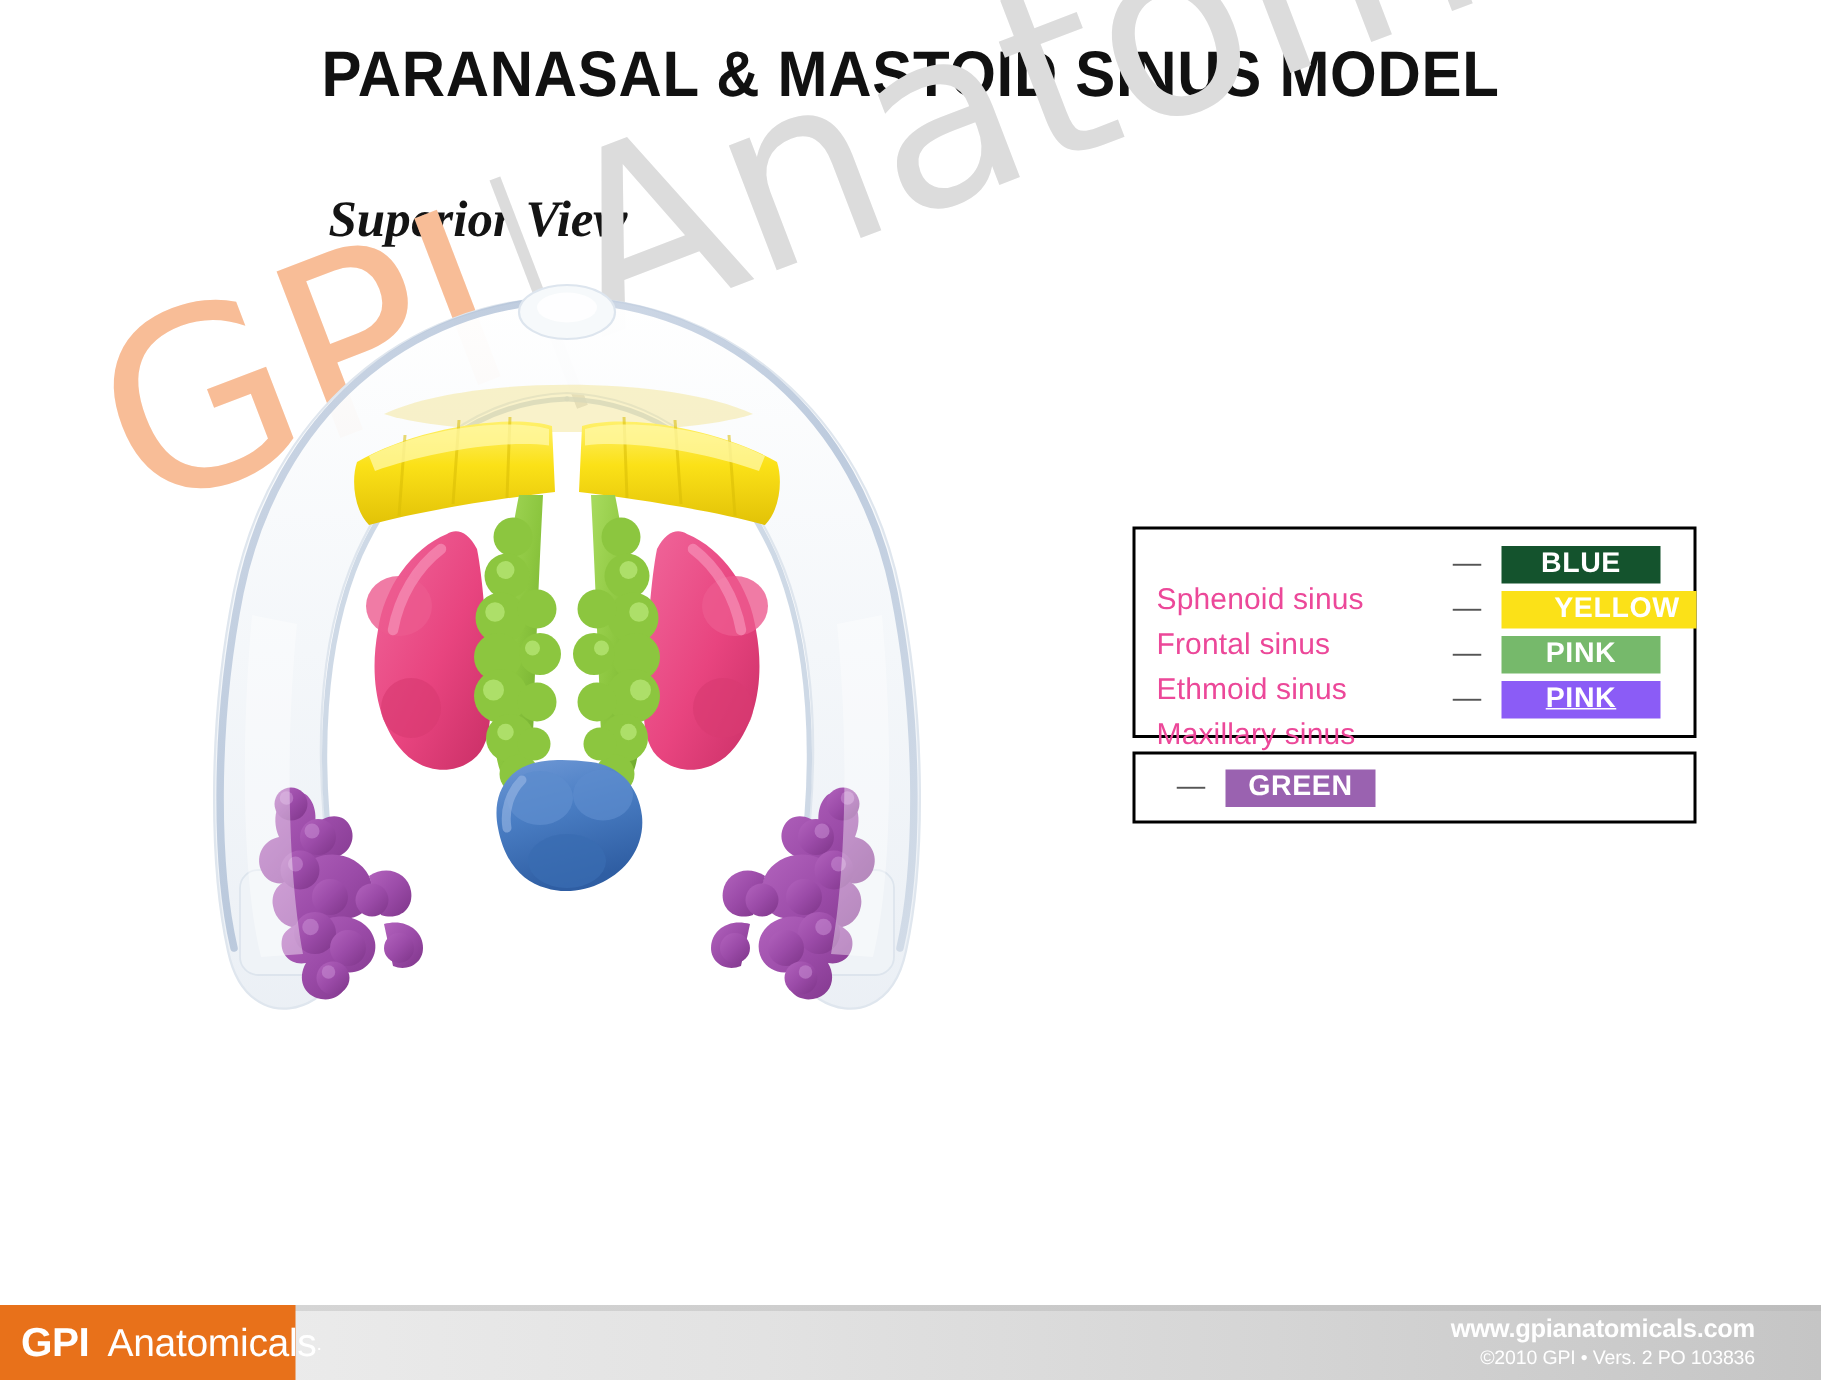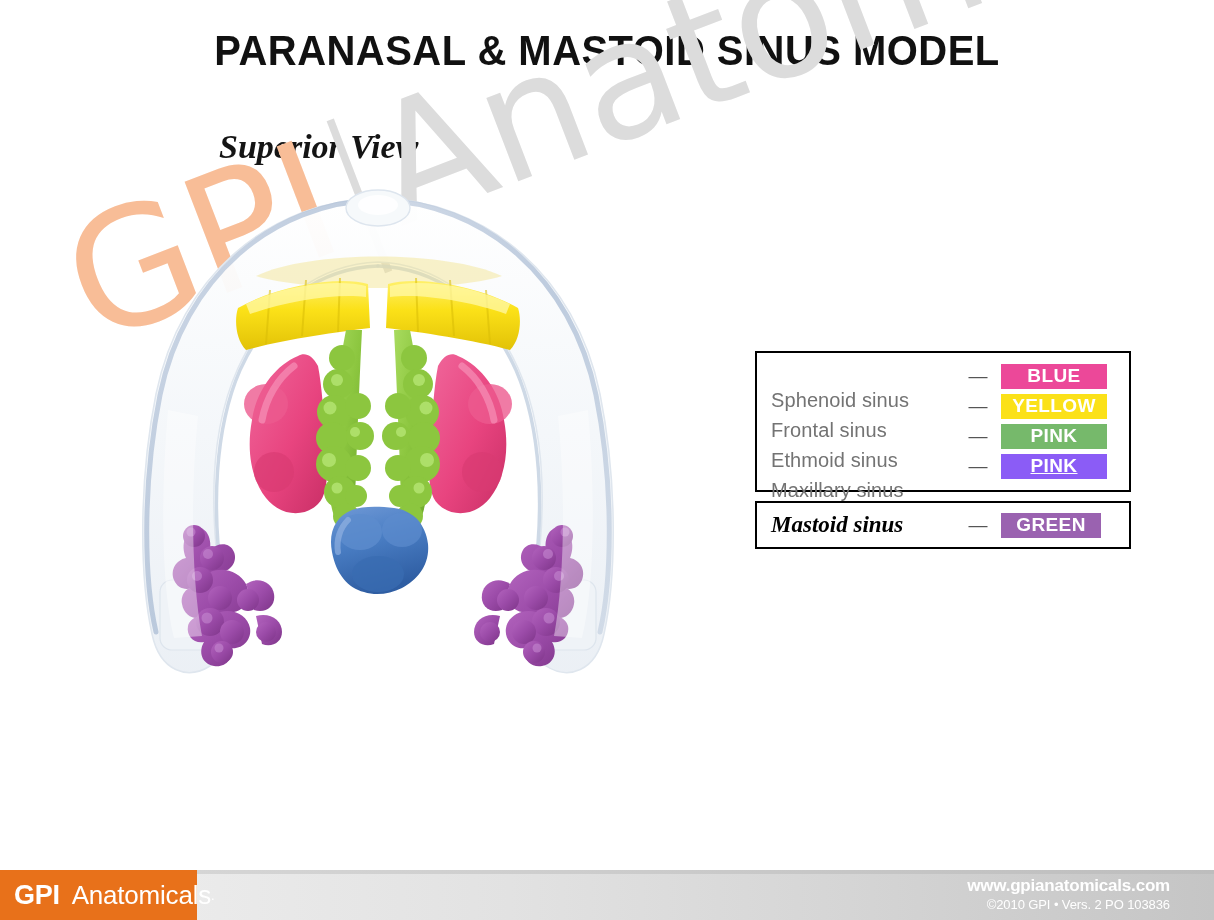--- a/index.html
+++ b/index.html
@@ -47,21 +47,21 @@
   .legend-box.primary{padding:8px 10px 9px 14px;}
   .legend-box.secondary{margin-top:9px;padding:6px 10px 6px 14px;}
   .legend-head{
     font-family:"Liberation Serif", serif;
     font-weight:bold;font-style:italic;font-size:23px;color:#000;
     margin-bottom:2px;letter-spacing:.2px;
   }
   .legend-row{display:flex;align-items:center;height:30px;}
   .legend-label{
     font-family:"Liberation Sans", sans-serif;
-    font-size:20px;color:#737373;width:184px;flex:none;letter-spacing:.1px;margin-top:48px;
+    font-size:20px;color:#ec4899;width:184px;flex:none;letter-spacing:.1px;margin-top:48px;
   }
   .legend-dash{
     width:46px;flex:none;text-align:center;color:#555;
     font-size:19px;font-family:"Liberation Sans", sans-serif;
   }
   .swatch{
     flex:none;height:25px;display:flex;align-items:center;justify-content:center;
     font-family:"Liberation Sans", sans-serif;
     font-weight:bold;font-size:19px;color:#ffffff;letter-spacing:.4px;
   }
@@ -368,45 +368,44 @@
     </svg>
   </div>
 
   <div class="legend">
 
     <div class="legend-box primary">
 
       <div class="legend-row">
         <span class="legend-label">Sphenoid sinus</span>
         <span class="legend-dash">—</span>
-        <span class="swatch" style="background-color: #ec4899; width: 106px;">BLUE</span>
+        <span class="swatch" style="background-color: #14532d; width: 106px;">BLUE</span>
       </div>
 
       <div class="legend-row">
         <span class="legend-label">Frontal sinus</span>
         <span class="legend-dash">—</span>
-        <span class="swatch" style="background-color: rgb(251, 225, 24); width: 106px;">YELLOW</span>
+        <span class="swatch" style="background-color: rgb(251, 225, 24); width: 106px; padding-left: 24px;">YELLOW</span>
       </div>
 
       <div class="legend-row">
         <span class="legend-label">Ethmoid sinus</span>
         <span class="legend-dash">—</span>
         <span class="swatch" style="background-color: rgb(118, 185, 107); width: 106px;">PINK</span>
       </div>
 
       <div class="legend-row">
         <span class="legend-label">Maxillary sinus</span>
         <span class="legend-dash">—</span>
         <span class="swatch" style="background-color: #8b5cf6; width: 106px; text-decoration: underline;">PINK</span>
       </div>
     </div>
 
     <div class="legend-box secondary">
       <div class="legend-row-mastoid">
-        <span class="legend-label-mastoid">Mastoid sinus</span>
         <span class="legend-dash">—</span>
         <span class="swatch" style="background-color: rgb(154, 98, 176); width: 100px;">GREEN</span>
       </div>
     </div>
   </div>
 
   <div class="footer">
     <div class="footer-grad"></div>
     <div class="footer-topline"></div>
 

